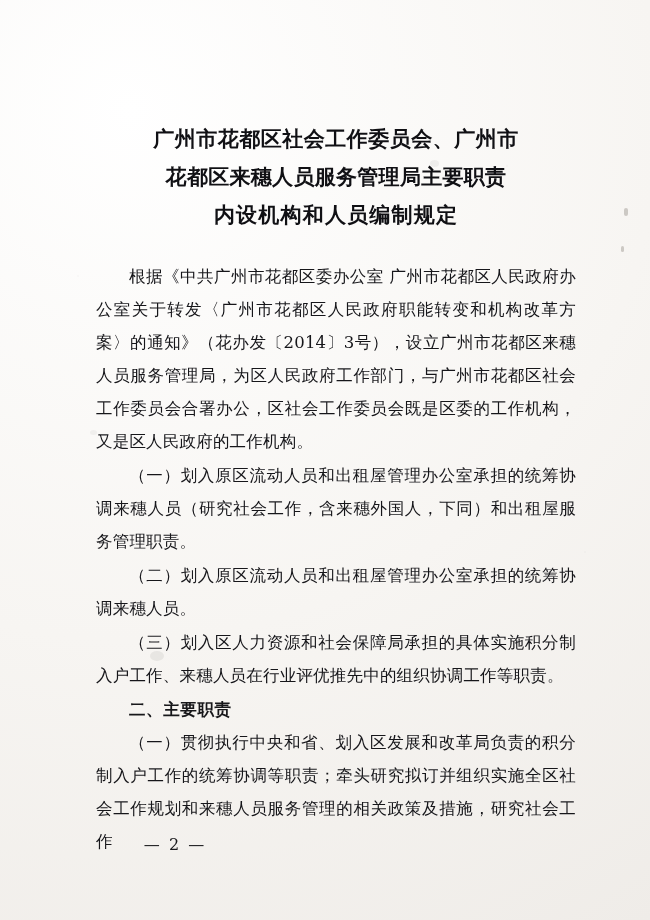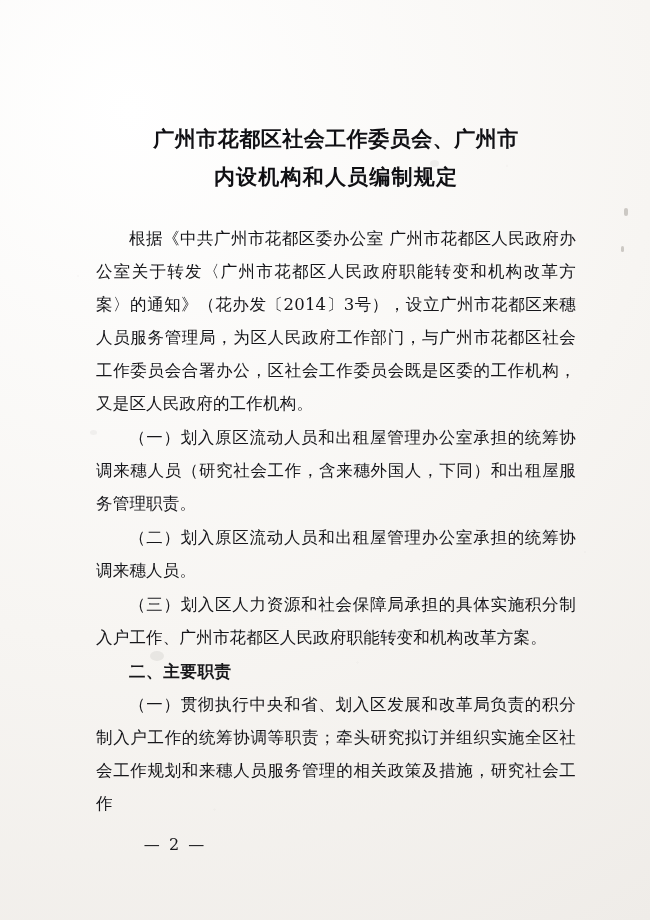--- a/index.html
+++ b/index.html
@@ -118,28 +118,29 @@
   <div class="edge-mark m1"></div>
   <div class="edge-mark m2"></div>
   <div class="smudge s1"></div>
   <div class="smudge s2"></div>
   <div class="smudge s3"></div>
 
   <div class="content">
 
     <div class="doc-title">
       <span class="tline l1">广州市花都区社会工作委员会、广州市</span>
+      <span class="tline l2">花都区来穗人员服务管理局主要职责</span>
       <span class="tline l3">内设机构和人员编制规定</span>
     </div>
 
     <div class="body-block">
       <p class="para indent">根据《中共广州市花都区委办公室 广州市花都区人民政府办公室关于转发〈广州市花都区人民政府职能转变和机构改革方案〉的通知》（花办发〔2014〕3号），设立广州市花都区来穗人员服务管理局，为区人民政府工作部门，与广州市花都区社会工作委员会合署办公，区社会工作委员会既是区委的工作机构，又是区人民政府的工作机构。</p>
       <p class="para indent">（一）划入原区流动人员和出租屋管理办公室承担的统筹协调来穗人员（研究社会工作，含来穗外国人，下同）和出租屋服务管理职责。</p>
       <p class="para indent">（二）划入原区流动人员和出租屋管理办公室承担的统筹协调来穗人员。</p>
-      <p class="para indent">（三）划入区人力资源和社会保障局承担的具体实施积分制入户工作、广州市花都区人民政府职能转变和机构改革方案。</p>
+      <p class="para indent">（三）划入区人力资源和社会保障局承担的具体实施积分制入户工作、来穗人员在行业评优推先中的组织协调工作等职责。</p>
       <p class="heading">二、主要职责</p>
       <p class="para indent">（一）贯彻执行中央和省、划入区发展和改革局负责的积分制入户工作的统筹协调等职责；牵头研究拟订并组织实施全区社会工作规划和来穗人员服务管理的相关政策及措施，研究社会工作</p>
     </div>
 
   </div>
 
   <div class="page-number">
     <span class="pn-inner">— 2 —</span>
   </div>
 </div>

